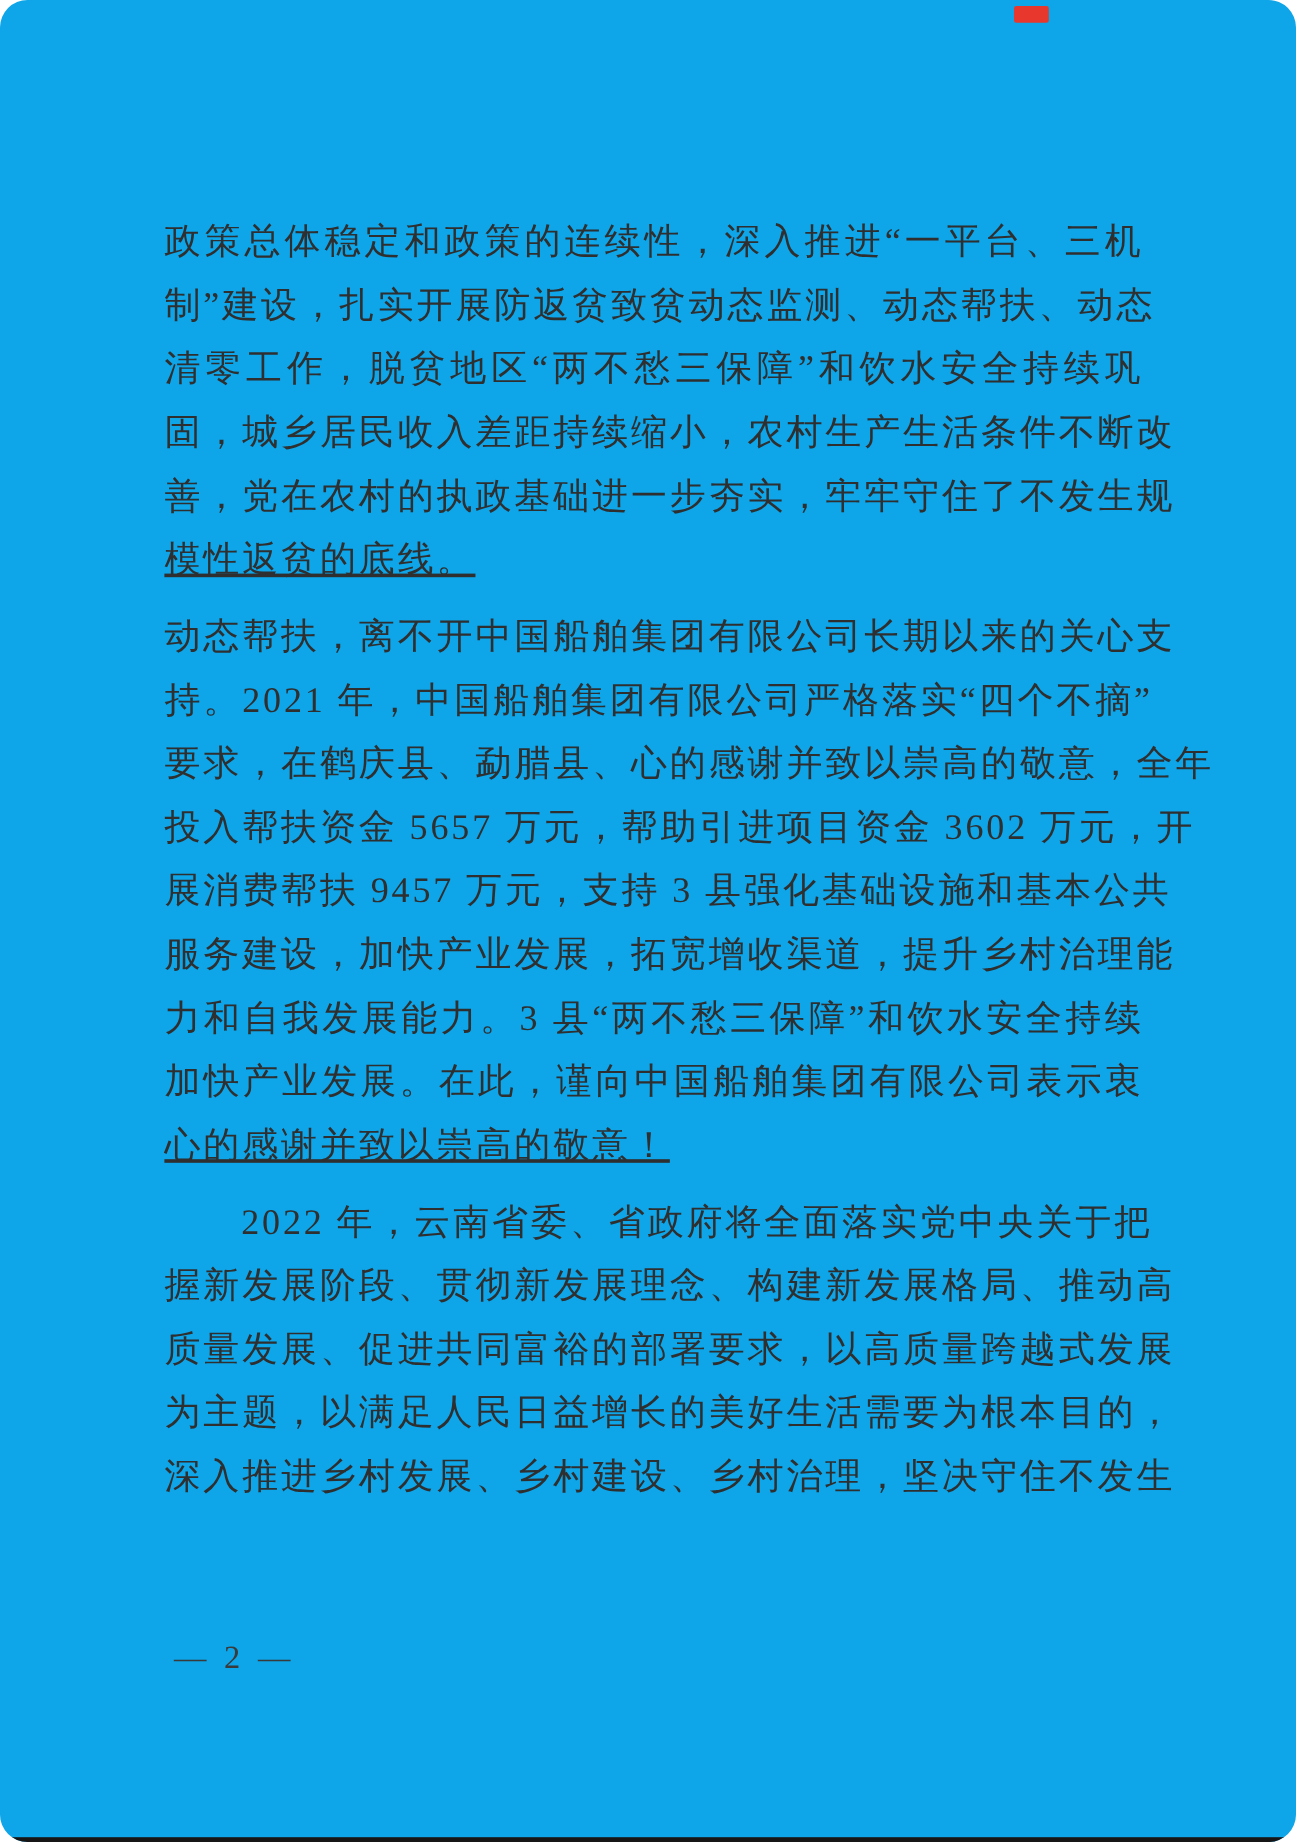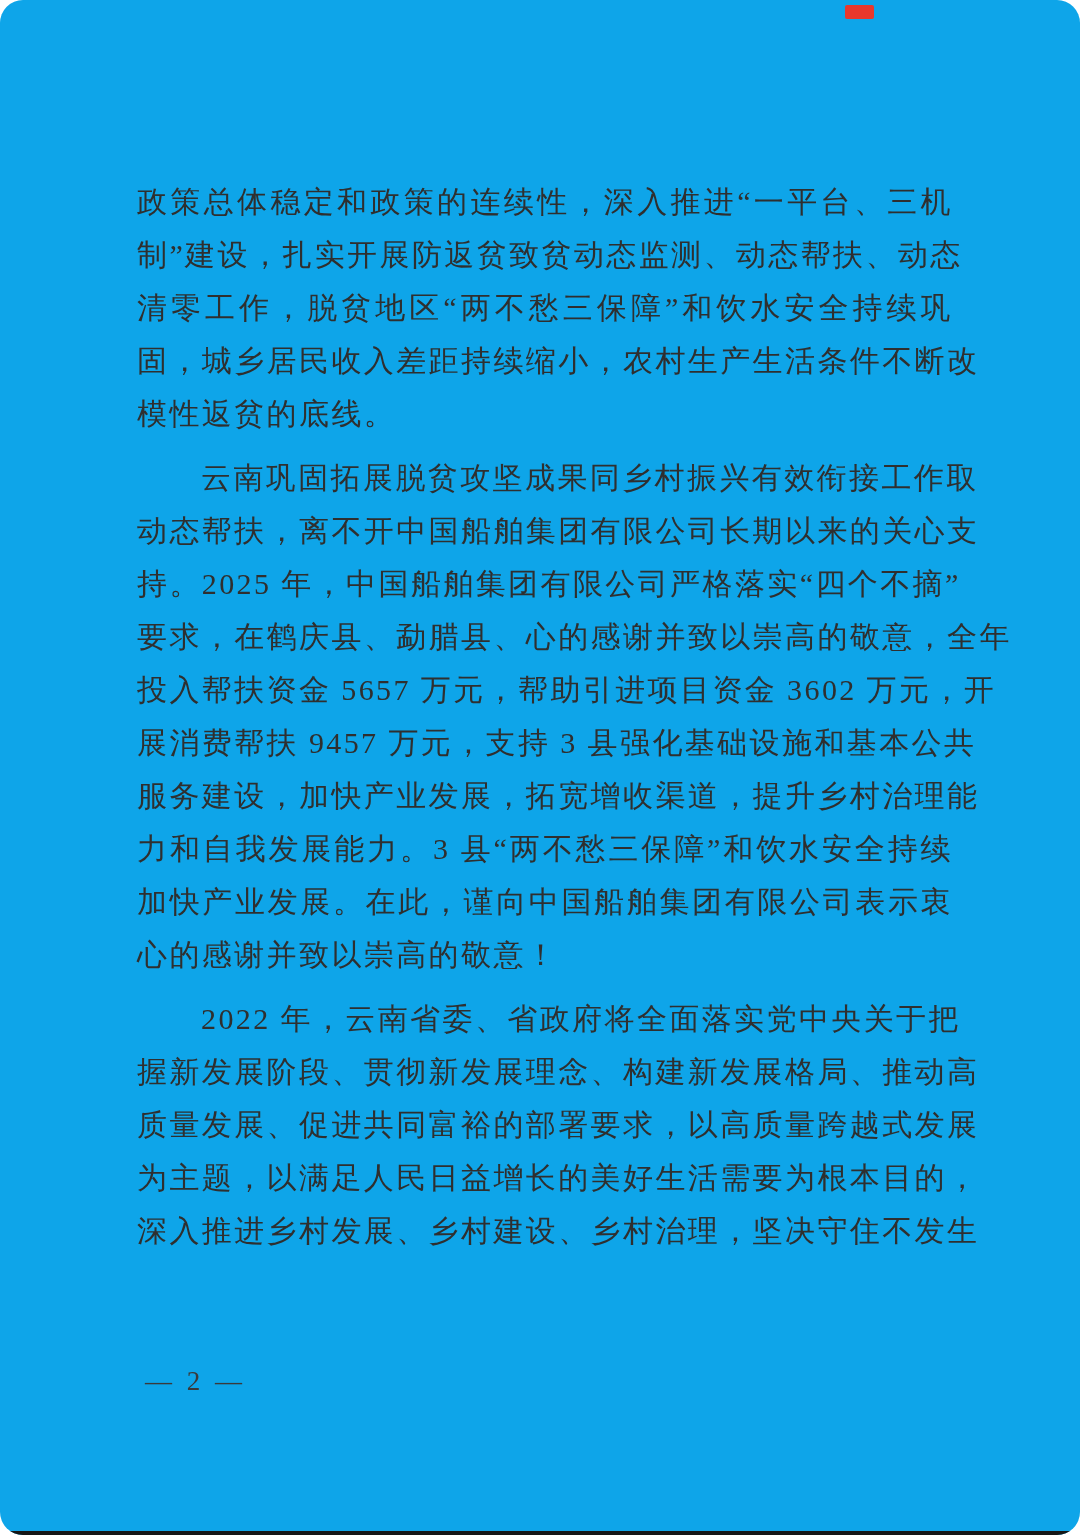--- a/index.html
+++ b/index.html
@@ -47,20 +47,21 @@
     text-align-last: justify;
     -moz-text-align-last: justify;
     overflow: visible;
   }
   .line.indent {
     text-indent: 64px;
   }
   .line.short-last {
     text-align: center;
     text-align-last: left;
+    text-decoration: underline;
     -moz-text-align-last: left;
   }
   .page-number {
     position: absolute;
     left: 145px;
     top: 1366px;
     font-size: 27px;
     letter-spacing: 4px;
     color: #3a3a3a;
     line-height: 30px;
@@ -80,26 +81,26 @@
 <div class="page">
 
   <div class="corner-mark" style="background: rgb(232, 56, 45);"></div>
 
   <div class="text-block" id="text-block">
       <div class="paragraph">
         <div class="line">政策总体稳定和政策的连续性，深入推进“一平台、三机</div>
         <div class="line">制”建设，扎实开展防返贫致贫动态监测、动态帮扶、动态</div>
         <div class="line">清零工作，脱贫地区“两不愁三保障”和饮水安全持续巩</div>
         <div class="line">固，城乡居民收入差距持续缩小，农村生产生活条件不断改</div>
+        <div class="line">善，党在农村的执政基础进一步夯实，牢牢守住了不发生规</div>
         <div class="line short-last">模性返贫的底线。</div>
       </div>
       <div class="paragraph">
-        <div class="line indent">云南巩固拓展脱贫攻坚成果同乡村振兴有效衔接工作取</div>
         <div class="line">动态帮扶，离不开中国船舶集团有限公司长期以来的关心支</div>
-        <div class="line">持。2025 年，中国船舶集团有限公司严格落实“四个不摘”</div>
+        <div class="line">持。2021 年，中国船舶集团有限公司严格落实“四个不摘”</div>
         <div class="line">要求，在鹤庆县、勐腊县、心的感谢并致以崇高的敬意，全年</div>
         <div class="line">投入帮扶资金 5657 万元，帮助引进项目资金 3602 万元，开</div>
         <div class="line">展消费帮扶 9457 万元，支持 3 县强化基础设施和基本公共</div>
         <div class="line">服务建设，加快产业发展，拓宽增收渠道，提升乡村治理能</div>
         <div class="line">力和自我发展能力。3 县“两不愁三保障”和饮水安全持续</div>
         <div class="line">加快产业发展。在此，谨向中国船舶集团有限公司表示衷</div>
         <div class="line short-last">心的感谢并致以崇高的敬意！</div>
       </div>
       <div class="paragraph">
         <div class="line indent">2022 年，云南省委、省政府将全面落实党中央关于把</div>

